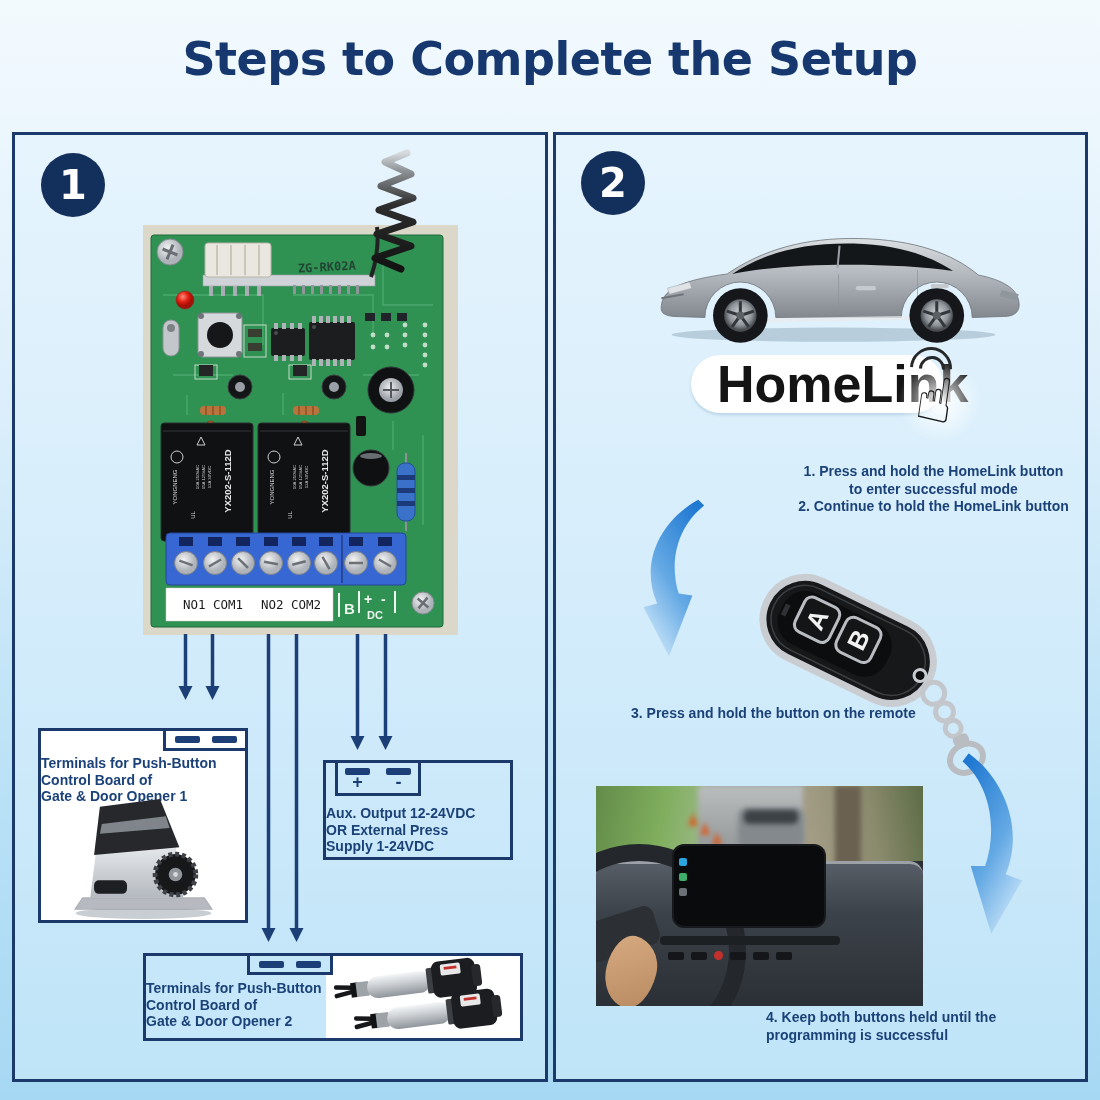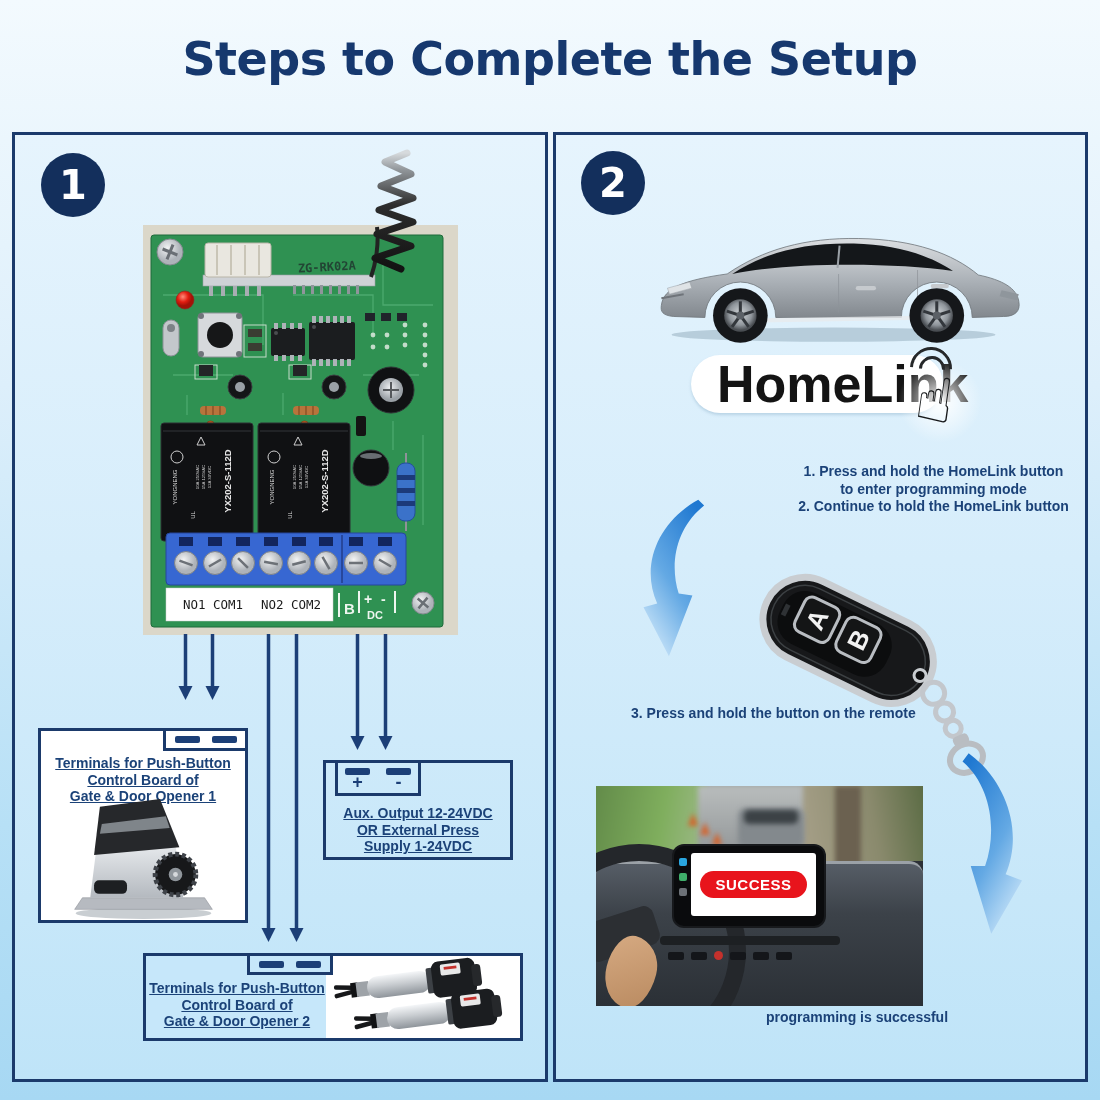--- a/index.html
+++ b/index.html
@@ -11,21 +11,21 @@
   .title{position:absolute;top:32px;left:0;width:100%;text-align:center;
     font-family:"DejaVu Sans",sans-serif;font-weight:800;font-size:46px;
     letter-spacing:-0.5px;color:#16386e;}
   .panel{position:absolute;top:132px;height:950px;border:3px solid #1b3a6b;
     background:linear-gradient(180deg,#e6f4fd 0%,#d6edfb 45%,#bfe4f8 100%);box-sizing:border-box;}
   .panel.left{left:12px;width:536px;}
   .panel.right{left:553px;width:535px;}
   .badge{position:absolute;width:64px;height:64px;border-radius:50%;background:#132f5c;
     color:#fff;display:flex;align-items:center;justify-content:center;
     font-family:"DejaVu Sans",sans-serif;font-weight:800;font-size:40px;}
-  .cap{font-weight:700;font-size:14px;line-height:16.5px;color:#1b4278;text-align:center;text-decoration:underline;}
+  .cap{font-weight:700;font-size:14px;line-height:16.5px;color:#1b4278;}
   .instr{font-weight:700;font-size:14px;line-height:17.5px;color:#1b4278;}
   .box{position:absolute;border:3px solid #1b3a6b;box-sizing:border-box;}
   .notch{position:absolute;border:3px solid #1b3a6b;box-sizing:border-box;
     display:flex;align-items:center;justify-content:center;gap:12px;}
   .dash{width:25px;height:7px;background:#1c3f77;border-radius:2px;}
   .sign{font-weight:800;font-size:18px;color:#1c3f77;line-height:12px;text-align:center;}
   .o1box{left:23px;top:593px;width:210px;height:195px;background:#fff;}
   .o1notch{right:-3px;top:-3px;width:85px;height:23px;background:#fff;}
   .o1cap{position:absolute;left:0;right:0;top:24px;}
   .auxbox{left:308px;top:625px;width:190px;height:100px;background:transparent;}
@@ -509,21 +509,21 @@
     </div>
     <div class="hand">
       <div class="halo"></div>
       <div class="arc1"></div>
       <div class="arc2"></div>
       <span class="glyph">☝</span>
     </div>
 
     <div class="i12">
       <div class="instr">1. Press and hold the HomeLink button</div>
-      <div class="instr">to enter programming mode</div>
+      <div class="instr">to enter successful mode</div>
       <div class="instr">2. Continue to hold the HomeLink button</div>
     </div>
 
     <svg class="abs free" style="left:66px;top:358px;" width="88" height="168" viewBox="0 0 90 170">
       <defs>
           <linearGradient id="gArr1" x1="0.8" y1="0" x2="0.2" y2="1">
         <stop offset="0%" stop-color="#1f78d1"></stop>
             <stop offset="55%" stop-color="#64a9e4"></stop>
             <stop offset="100%" stop-color="#cfe8fa"></stop>
           </linearGradient>
@@ -575,23 +575,20 @@
       <div class="dash-body"></div>
       <div class="wheel"></div>
       <div class="wheel-hub"></div>
       <div class="handskin"></div>
       <div class="bezel">
         <div class="side-icons">
           <i style="background:#2aa6e0"></i>
             <i style="background:#3fae6a"></i>
             <i style="background:#6c7177"></i>
         </div>
-        <div class="screen">
-          <span class="spill">SUCCESS</span>
-        </div>
       </div>
       <div class="vent"></div>
       <div class="btnrow">
         <i></i>
           <i></i>
           <i class="r"></i>
           <i></i>
           <i></i>
           <i></i>
       </div>
@@ -602,20 +599,21 @@
           <linearGradient id="gArr2" x1="0.2" y1="0" x2="0.8" y2="1">
         <stop offset="0%" stop-color="#1f78d1"></stop>
             <stop offset="55%" stop-color="#64a9e4"></stop>
             <stop offset="100%" stop-color="#cfe8fa"></stop>
           </linearGradient>
         </defs>
       <path d="M16,8 C52,34 70,84 52,126 L68,132 L38,184 L18,118 L32,118 C44,84 38,40 10,16 Z" fill="url(#gArr2)"></path>
     </svg>
 
     <div class="i4">
+      <div class="instr">4. Keep both buttons held until the</div>
       <div class="instr">programming is successful</div>
     </div>
   </div>
 
   <svg class="overlay" viewBox="0 0 1100 1100">
     <defs>
       <marker id="ah" markerUnits="userSpaceOnUse" markerWidth="16" markerHeight="16" refX="11" refY="8" orient="auto">
         <path d="M1,1 L15,8 L1,15 Z" fill="#1c3f77"></path>
       </marker>
     </defs>

